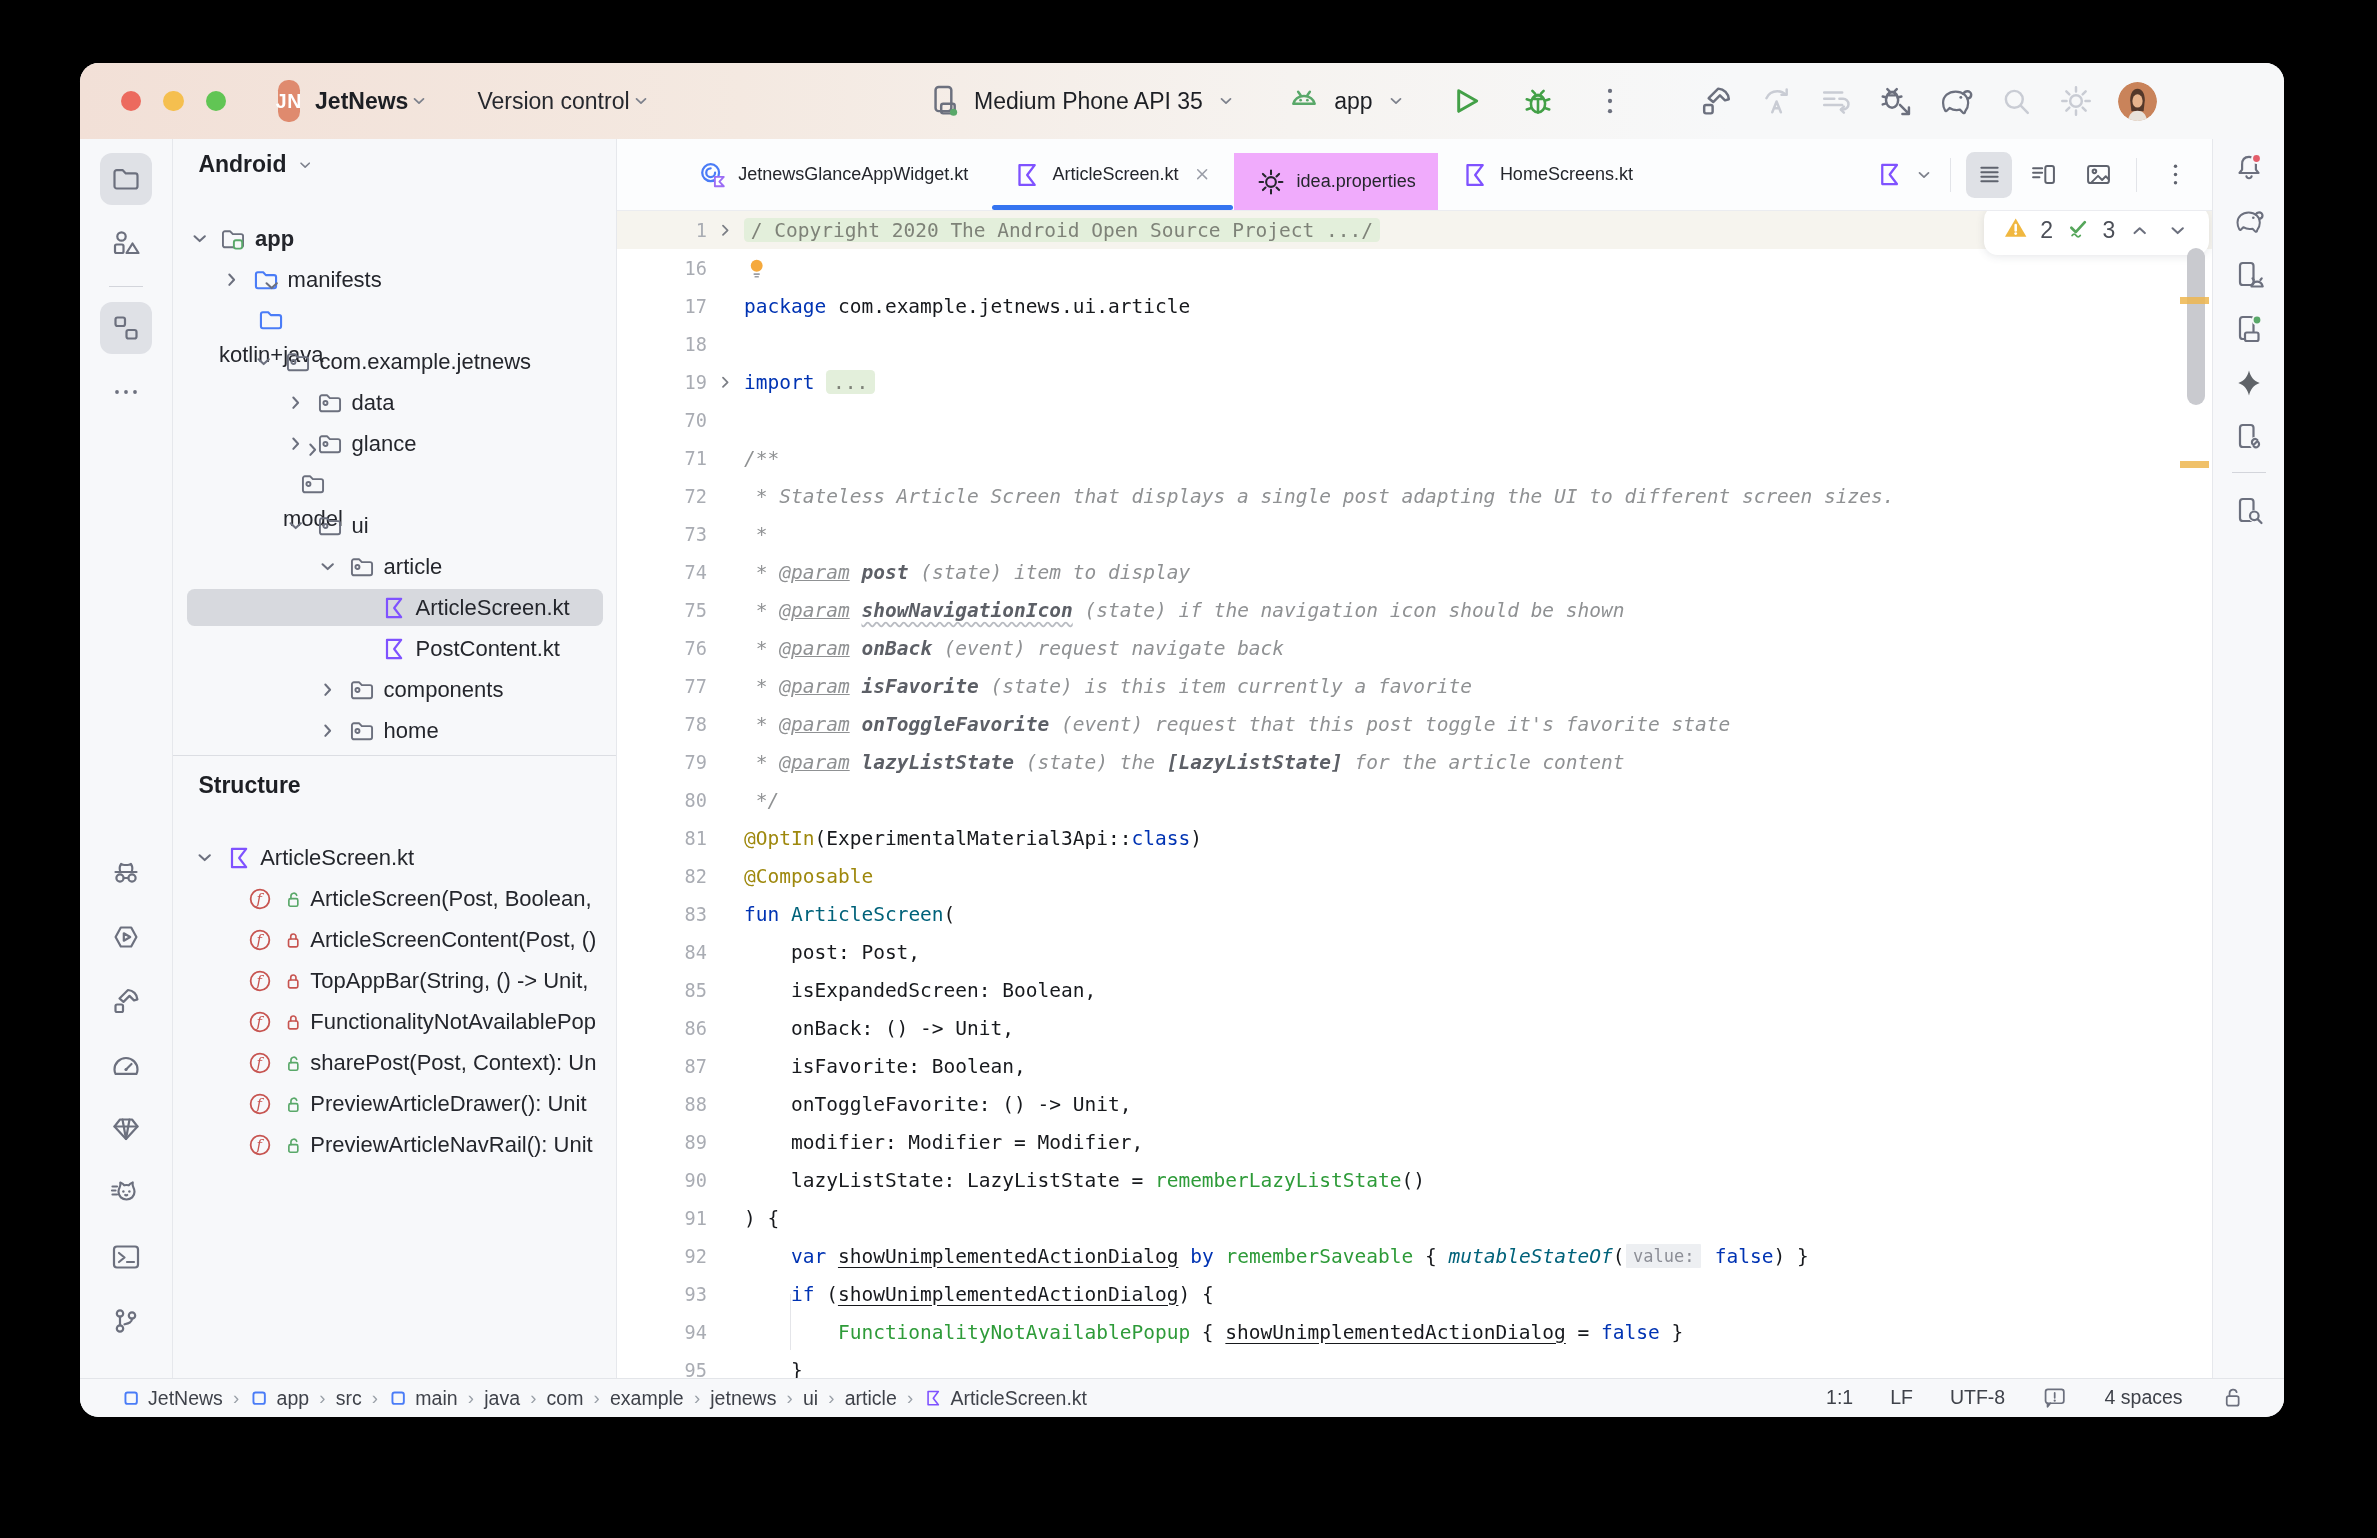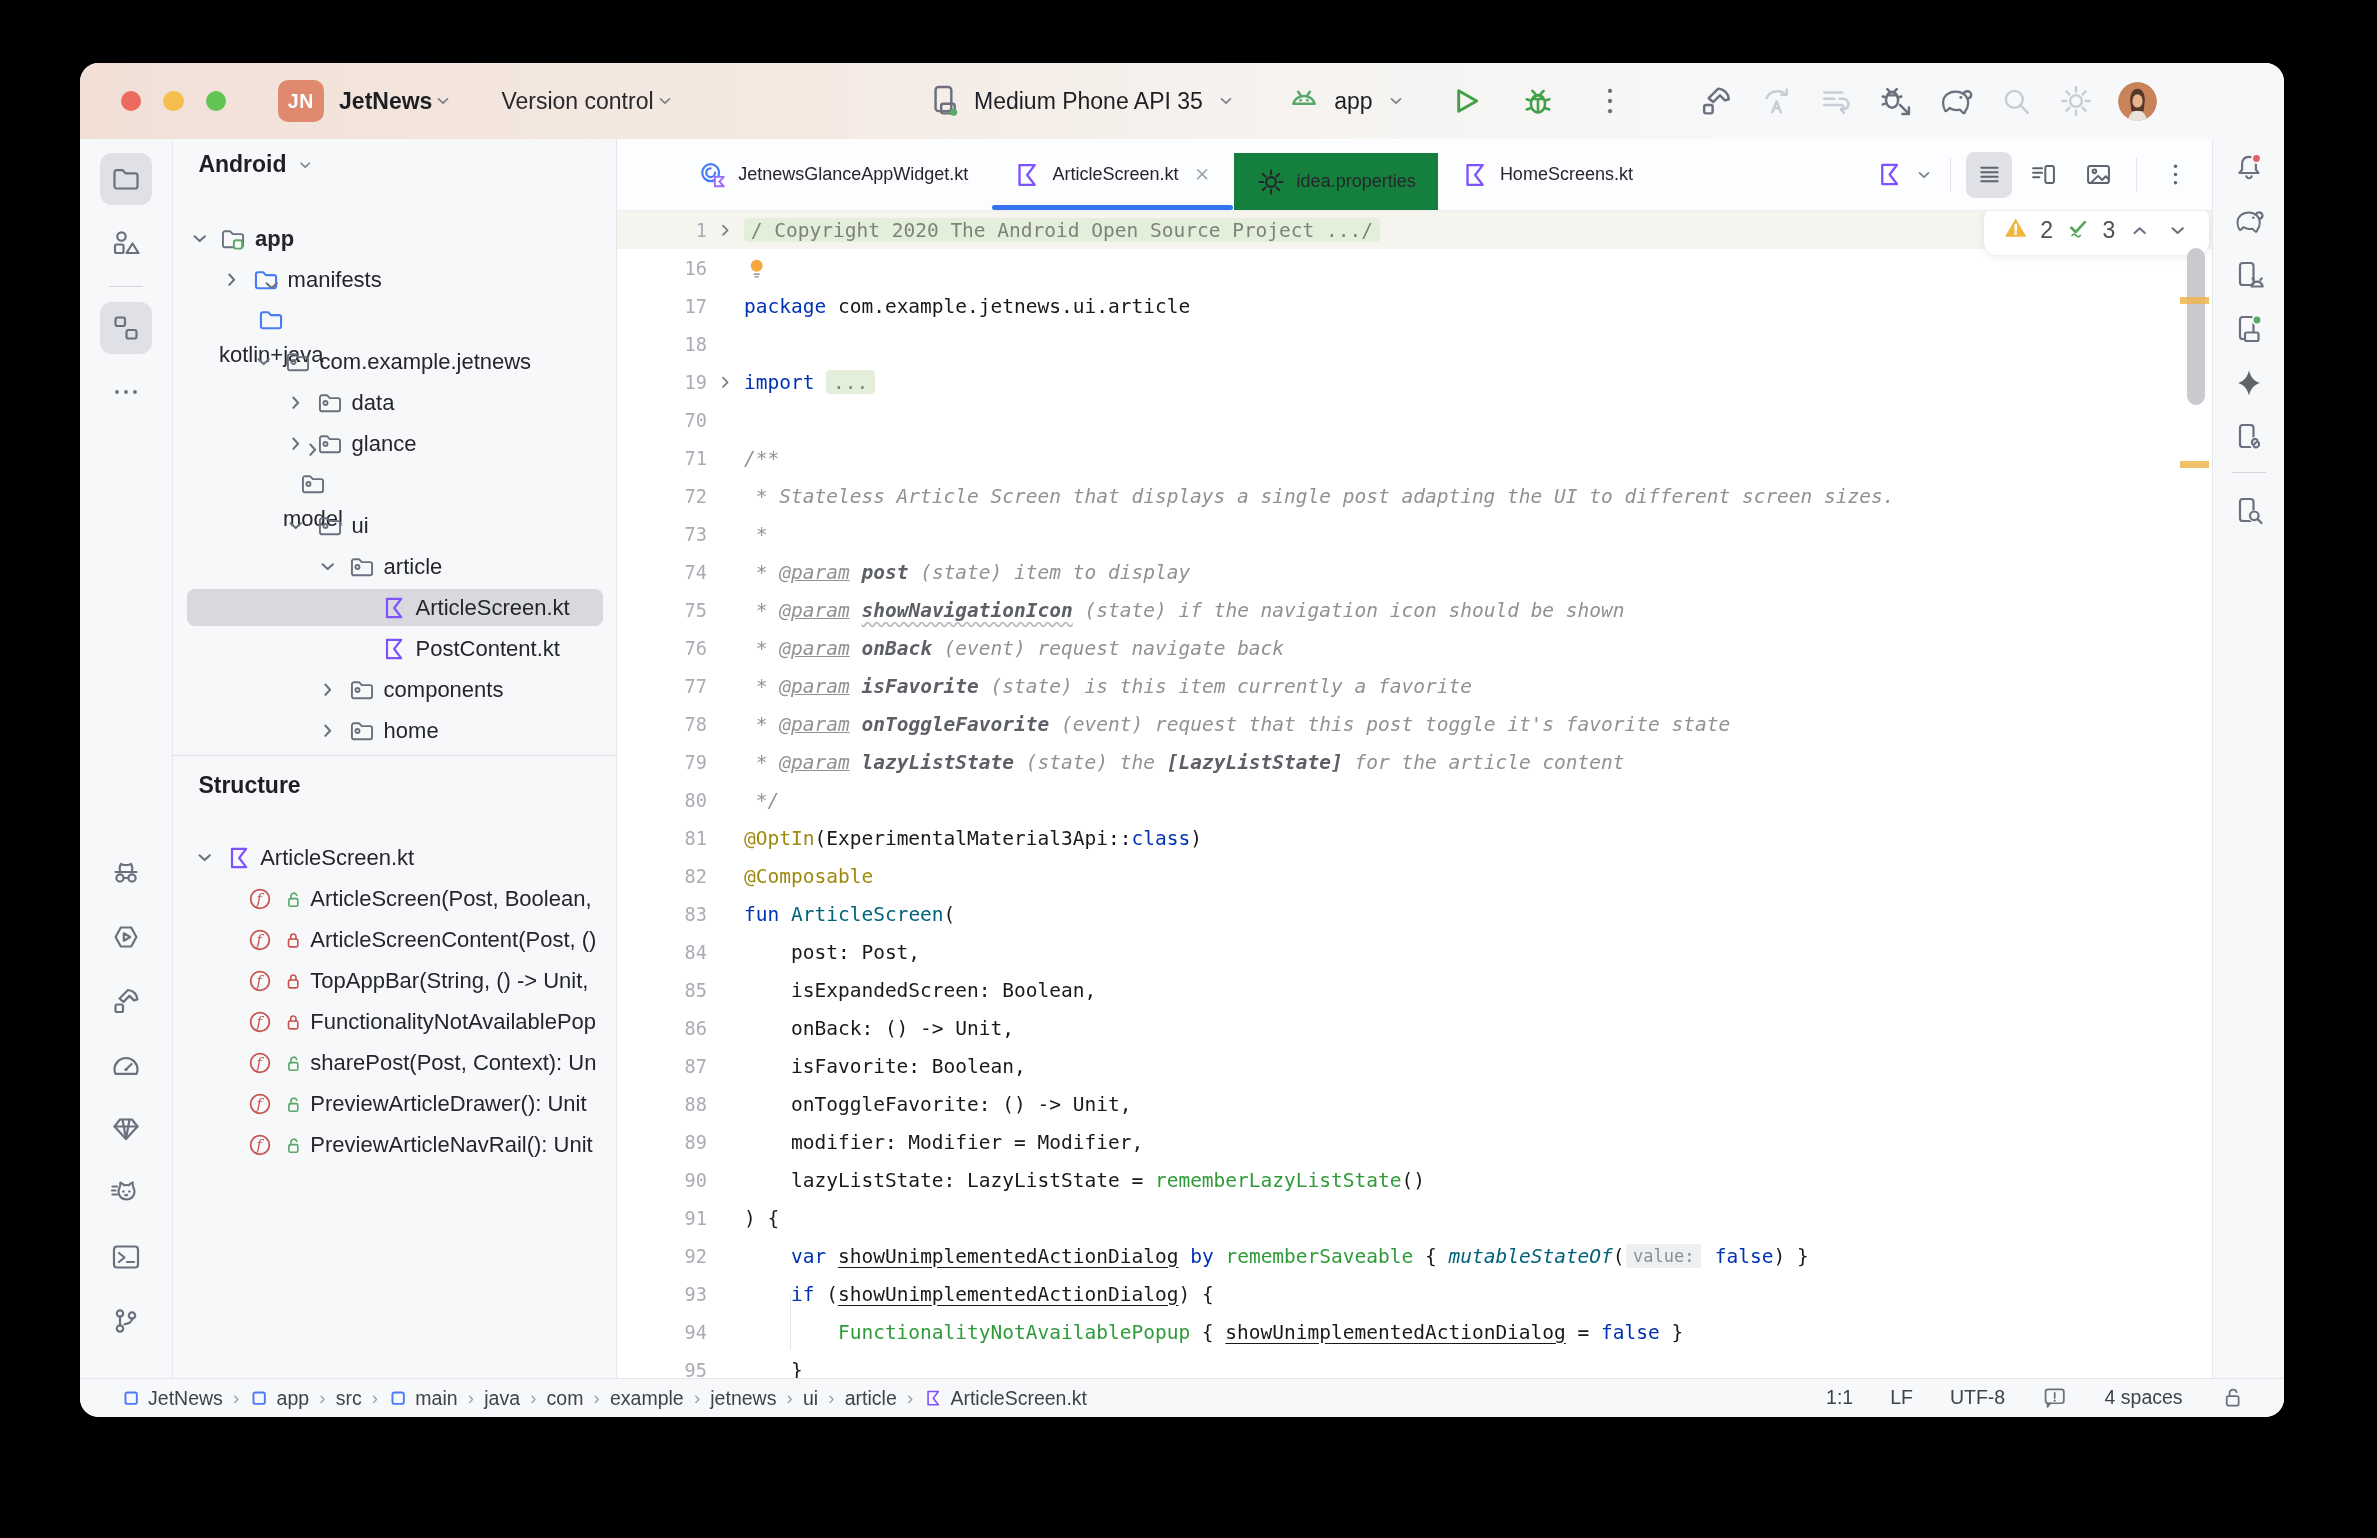--- a/index.html
+++ b/index.html
@@ -6,21 +6,21 @@
     font-family:"Liberation Sans",sans-serif;-webkit-font-smoothing:antialiased;}
   *{box-sizing:border-box;}
   .window{position:absolute;left:80px;top:63px;width:2204px;height:1354px;background:#f7f8fa;
     border-radius:18.6px;overflow:hidden;}
   
   .titlebar{position:absolute;left:0;top:0;right:0;height:76px;
     background:linear-gradient(90deg,#f2e0d7 0%,#f4e9e1 30%,#f6f3f0 55%,#f7f8f9 75%);
     display:flex;align-items:center;}
   .tl-dots{display:flex;gap:22px;margin-left:41px;}
   .tl-dot{width:20.3px;height:20.3px;border-radius:50%;}
-  .app-logo{width:46px;height:42px;border-radius:10.2px;background:#df8a6e;color:#fff;font-weight:bold;
+  .app-logo{width:22px;height:42px;border-radius:10.2px;background:#df8a6e;color:#fff;font-weight:bold;
     font-size:19.5px;display:flex;align-items:center;justify-content:center;margin-left:52px;letter-spacing:0.8px;}
   .tb-proj{font-size:23px;font-weight:700;color:#1d1f24;margin-left:15.2px;}
   .tb-menu{font-size:23px;color:#26282e;margin-left:47px;}
   .chev{width:22px;height:22px;color:#7d818c;}
   .chev svg{width:100%;height:100%;}
   .tb-center{position:absolute;left:846px;top:0;height:76px;display:flex;align-items:center;gap:12px;}
   .tb-right{position:absolute;right:127px;top:0;height:76px;display:flex;align-items:center;gap:24px;}
   .tbicon{width:36px;height:36px;display:inline-flex;}
   .tbicon svg{width:100%;height:100%;}
   .tb-text{font-size:23px;color:#1d1f24;}
@@ -57,21 +57,21 @@
   .fico svg{width:100%;height:100%;}
   .lico{width:22px;height:22px;flex:none;margin:0 6.8px 0 8.5px;}
   .lico svg{width:100%;height:100%;}
   
   .editor{flex:1;position:relative;background:#fff;border-right:0.8px solid #e6e8ec;min-width:0;}
   .tabbar{position:absolute;left:0;top:0;right:0;height:72px;background:#fcfdfe;border-bottom:0.8px solid #ebecf0;
     display:flex;align-items:stretch;padding-left:59px;}
   .tab{display:flex;align-items:center;gap:10.2px;padding:0 22px;font-size:18px;color:#24262c;position:relative;white-space:nowrap;}
   .tab .ticon{width:30px;height:30px;}
   .tab-active:after{content:"";position:absolute;left:1.7px;right:1.7px;bottom:0;height:5.1px;background:#3574f0;border-radius:3.4px;}
-  .tab-yellow{background:#15803d;margin-top:14px;}
+  .tab-yellow{background:#f0abfc;margin-top:14px;}
   .tabx{width:20.3px;height:20.3px;color:#9a9ea8;margin-left:3.4px;}
   .tabx svg{width:100%;height:100%;}
   .tab-tools{margin-left:auto;display:flex;align-items:center;padding-right:13.5px;gap:8.5px;}
   .vbtn{width:46px;height:46px;border-radius:8.5px;display:flex;align-items:center;justify-content:center;color:#5f636e;}
   .vbtn.active{background:#dfe1e6;}
   .vbtn svg{width:29px;height:29px;}
   .vdiv{width:0.8px;height:34px;background:#e2e4e9;margin:0 6.8px;}
   .codepane{position:absolute;left:0;top:72px;right:0;bottom:0;background:#fff;overflow:hidden;}
   .crow{height:38px;display:flex;align-items:center;font-family:"DejaVu Sans Mono","Liberation Mono",monospace;
     font-size:19.5px;white-space:pre;color:#17191d;}

